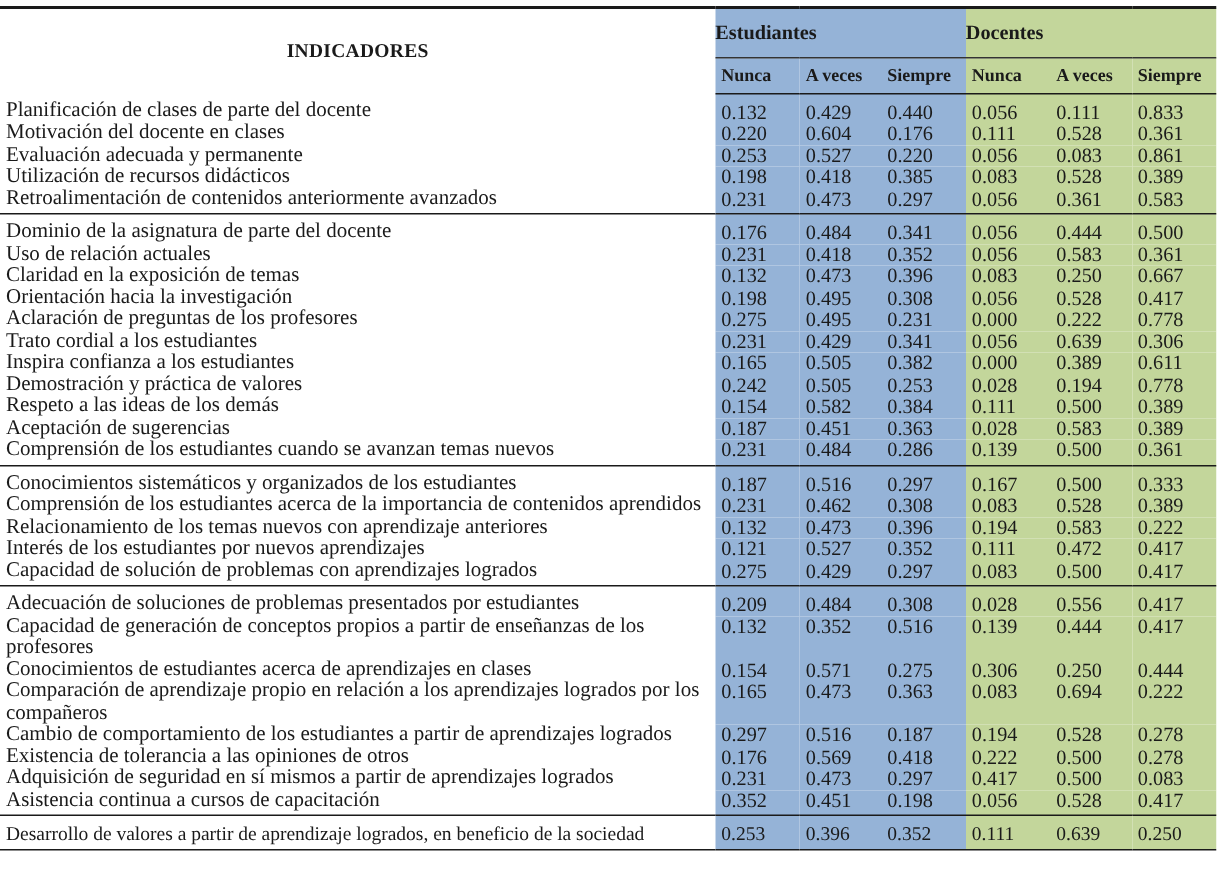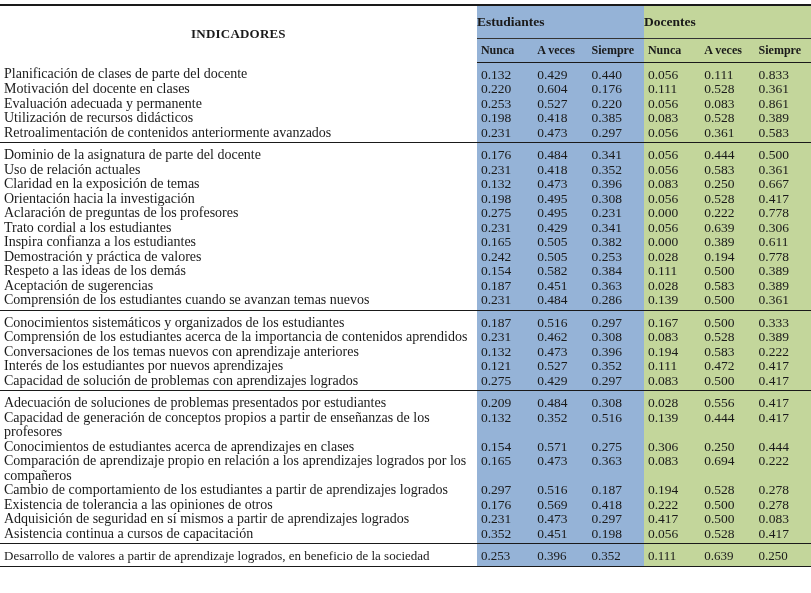--- a/index.html
+++ b/index.html
@@ -209,21 +209,21 @@
       <tr class="">
         <td class="label">Comprensión de los estudiantes acerca de la importancia de contenidos aprendidos</td>
         <td class="num est">0.231</td>
         <td class="num est">0.462</td>
         <td class="num est">0.308</td>
         <td class="num doc">0.083</td>
         <td class="num doc">0.528</td>
         <td class="num doc">0.389</td>
       </tr>
       <tr class="">
-        <td class="label">Conversaciones de los temas nuevos con aprendizaje anteriores</td>
+        <td class="label">Relacionamiento de los temas nuevos con aprendizaje anteriores</td>
         <td class="num est">0.132</td>
         <td class="num est">0.473</td>
         <td class="num est">0.396</td>
         <td class="num doc">0.194</td>
         <td class="num doc">0.583</td>
         <td class="num doc">0.222</td>
       </tr>
       <tr class="">
         <td class="label">Interés de los estudiantes por nuevos aprendizajes</td>
         <td class="num est">0.121</td>

